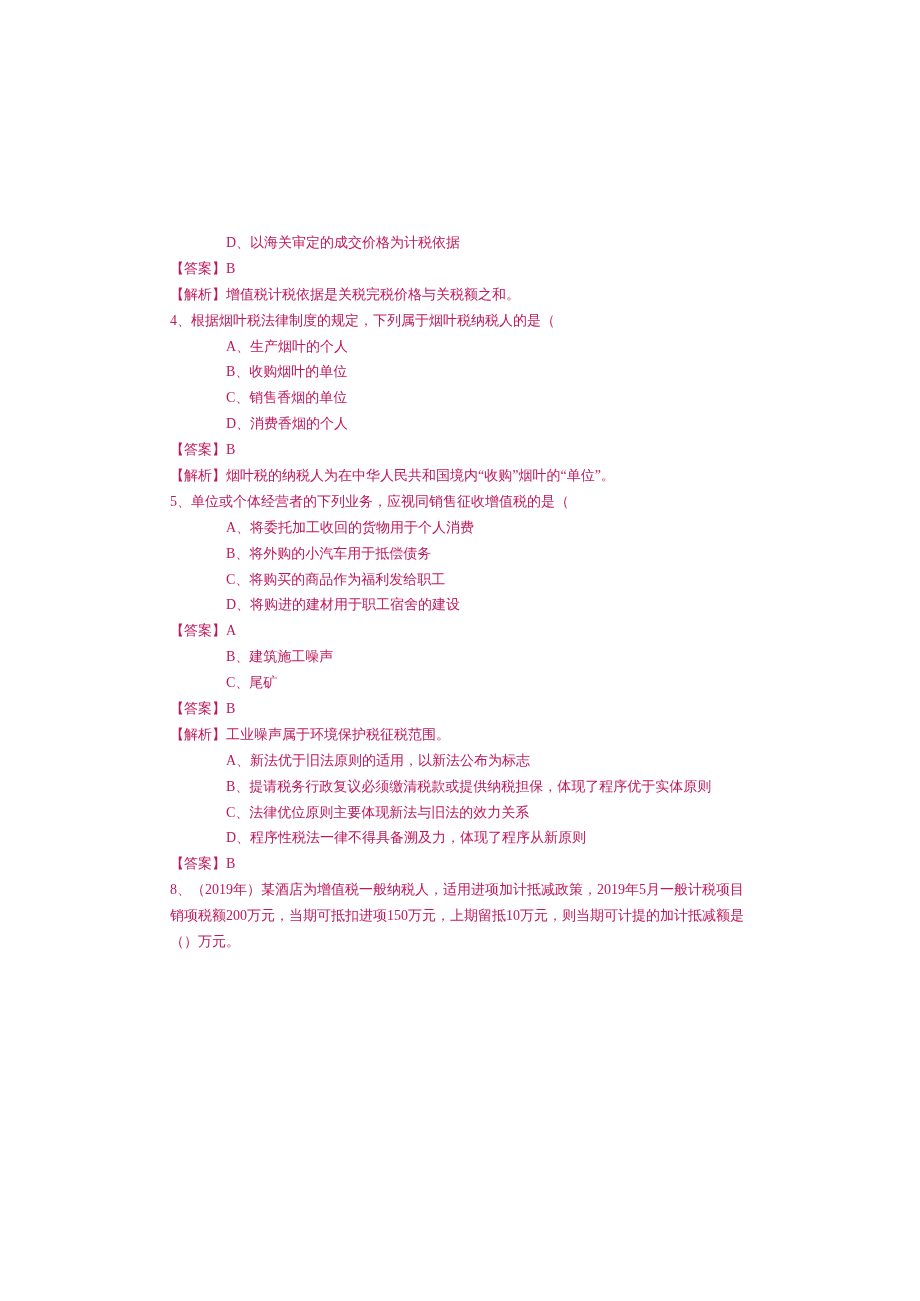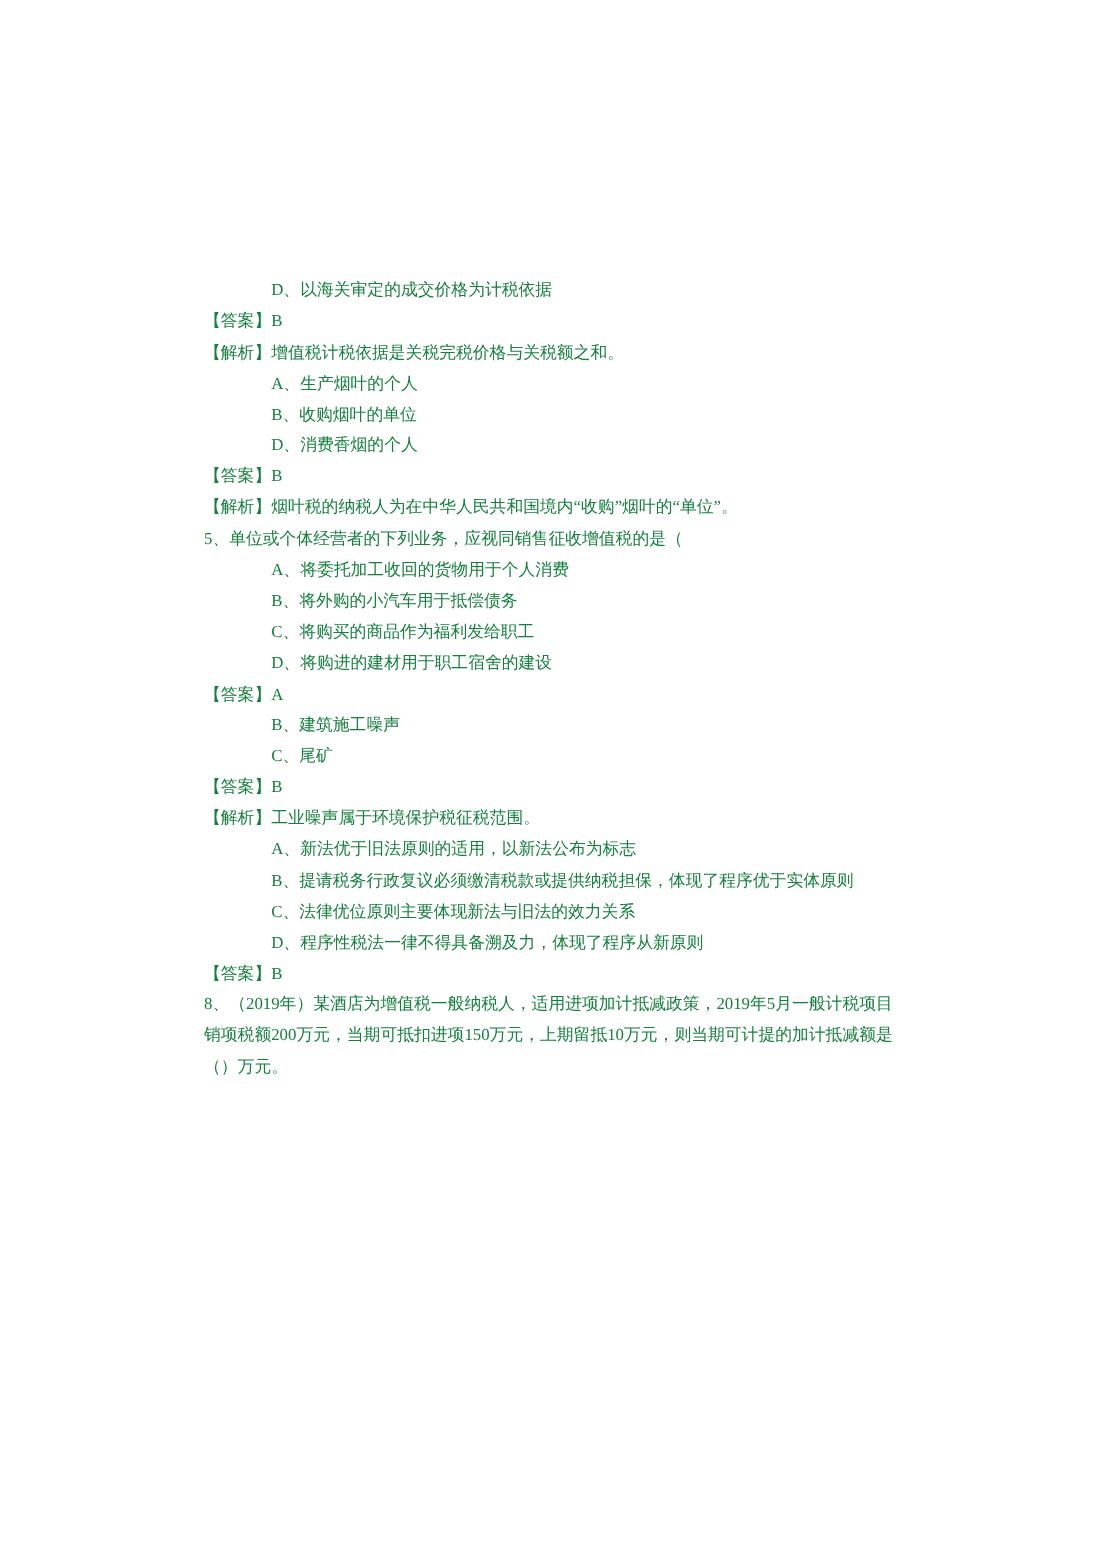--- a/index.html
+++ b/index.html
@@ -9,34 +9,36 @@
     width: 920px;
   }
   .page {
     width: 920px;
     min-height: 1301px;
     padding: 230px 170px 160px 170px;
     box-sizing: border-box;
     font-family: "SimSun", "Songti SC", "STSong", serif;
     font-size: 14px;
     line-height: 1.85;
-    color: #15803d;
+    color: #be185d;
   }
   .line { white-space: normal; word-break: break-word; }
   .indent2 { padding-left: 4em; }
 </style>
 </head>
 <body>
 
 <div class="page" id="page">
     <div class="line indent2">D、以海关审定的成交价格为计税依据</div>
     <div class="line ">【答案】B</div>
     <div class="line ">【解析】增值税计税依据是关税完税价格与关税额之和。</div>
+    <div class="line ">4、根据烟叶税法律制度的规定，下列属于烟叶税纳税人的是（</div>
     <div class="line indent2">A、生产烟叶的个人</div>
     <div class="line indent2">B、收购烟叶的单位</div>
+    <div class="line indent2">C、销售香烟的单位</div>
     <div class="line indent2">D、消费香烟的个人</div>
     <div class="line ">【答案】B</div>
     <div class="line ">【解析】烟叶税的纳税人为在中华人民共和国境内“收购”烟叶的“单位”。</div>
     <div class="line ">5、单位或个体经营者的下列业务，应视同销售征收增值税的是（</div>
     <div class="line indent2">A、将委托加工收回的货物用于个人消费</div>
     <div class="line indent2">B、将外购的小汽车用于抵偿债务</div>
     <div class="line indent2">C、将购买的商品作为福利发给职工</div>
     <div class="line indent2">D、将购进的建材用于职工宿舍的建设</div>
     <div class="line ">【答案】A</div>
     <div class="line indent2">B、建筑施工噪声</div>

